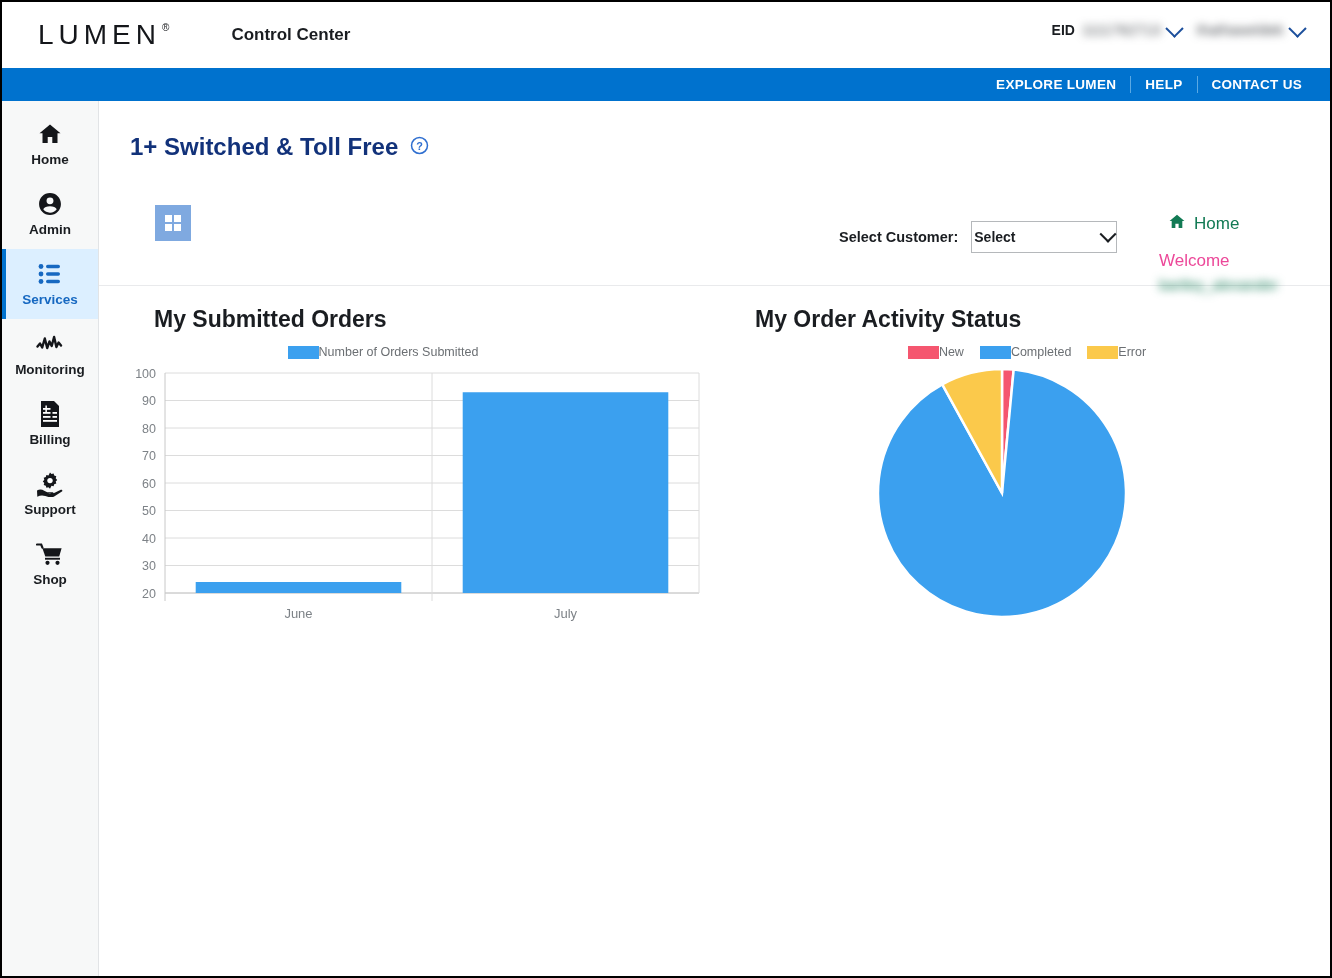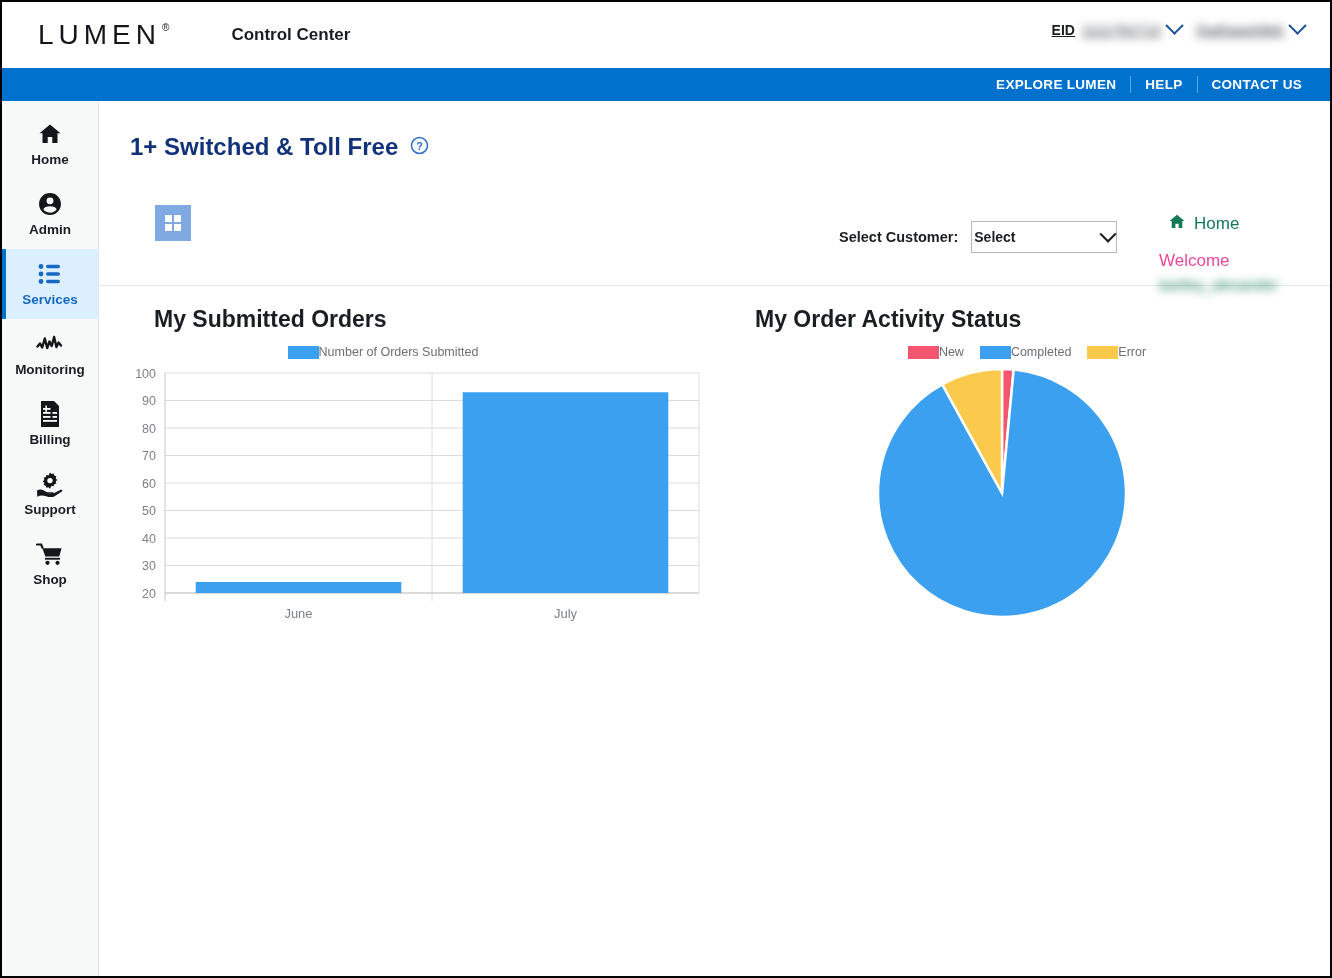--- a/index.html
+++ b/index.html
@@ -60,25 +60,24 @@
   .header-right {
     position: absolute;
     right: 26px;
     top: 20px;
     display: flex;
     align-items: center;
     gap: 16px;
   }
   .eid-group, .user-group {
     display: flex;
-    align-items: flex-start;
+    align-items: flex-end;
     gap: 7px;
     font-size: 14px;
     color: #1a1d21;
-    text-decoration: underline;
   }
   .eid-label { font-weight: bold; }
   .blurred {
     filter: blur(4px);
     color: #3b3f45;
     font-size: 14px;
     letter-spacing: 0.4px;
     user-select: none;
   }
   .chev {

